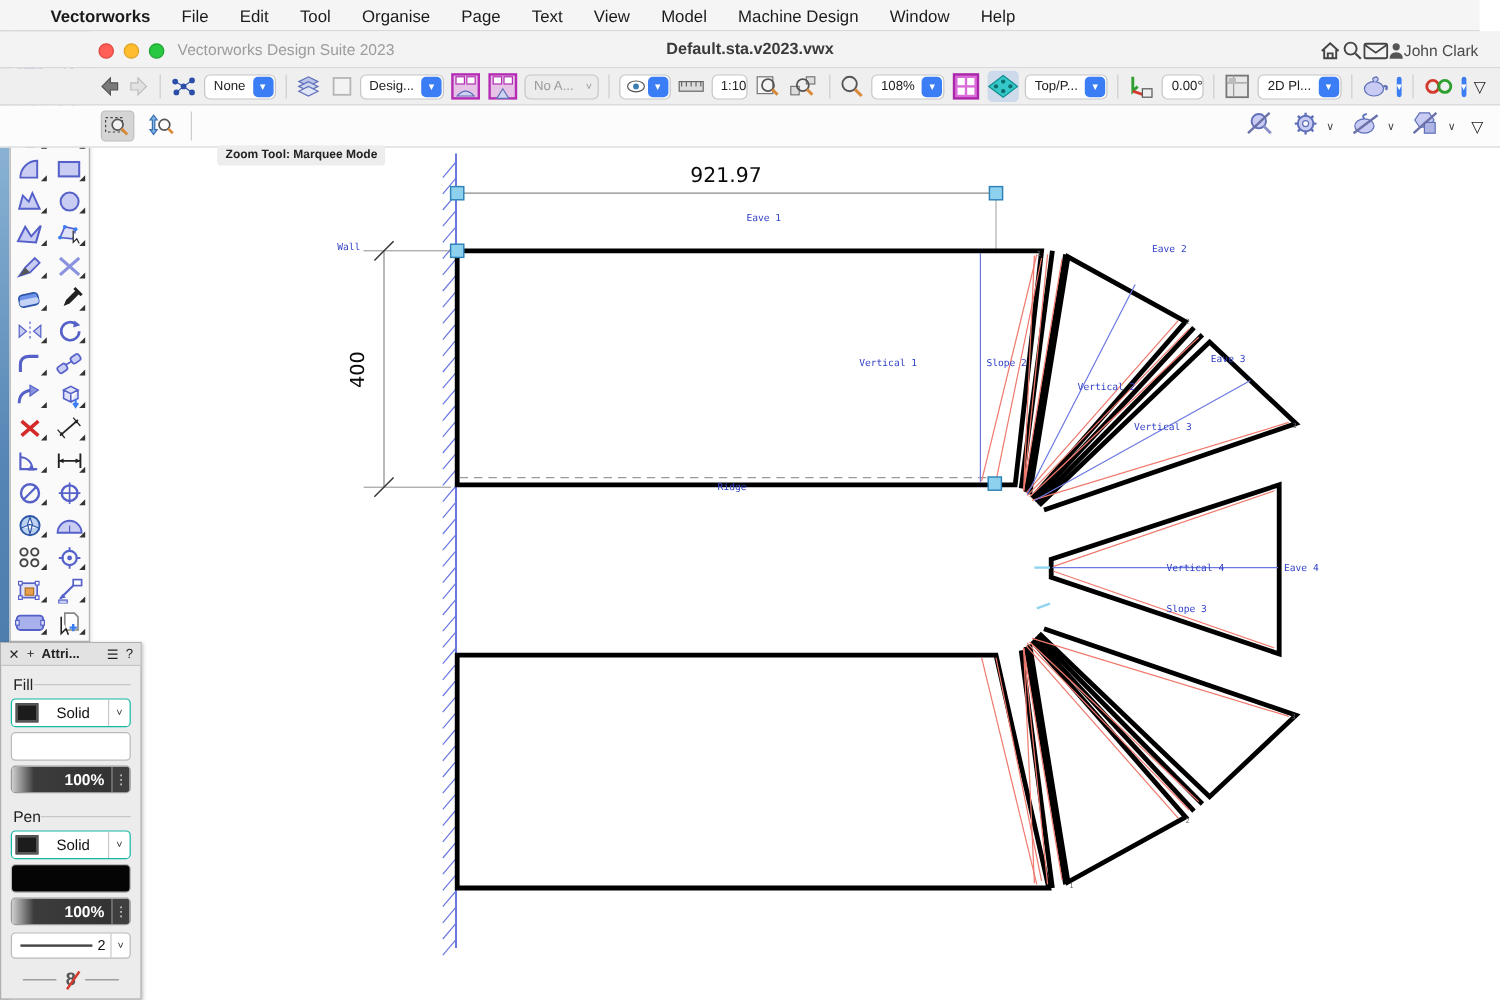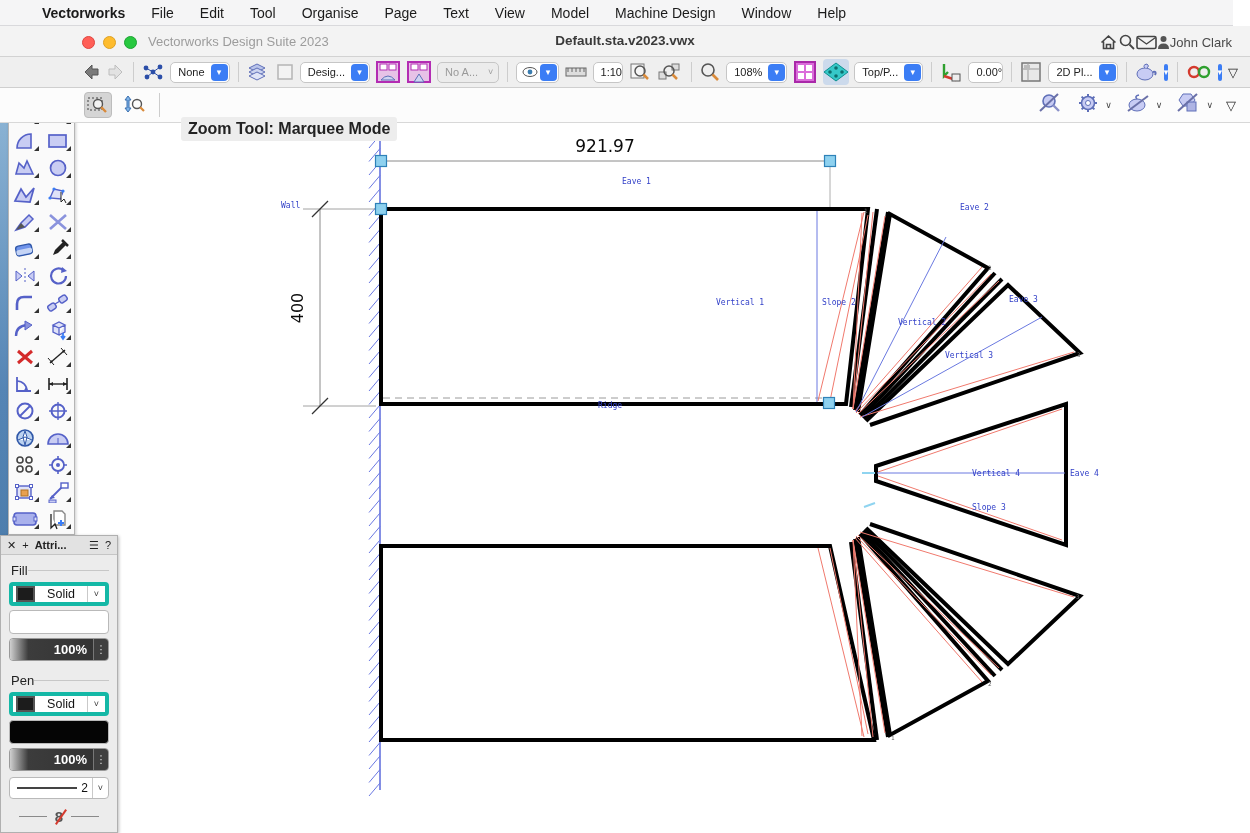--- a/index.html
+++ b/index.html
@@ -32,21 +32,21 @@
   .vw-select.disabled{background:#ececec;color:#9a9a9a;}
   .vw-select.disabled .chev{color:#9a9a9a;font-size:9px;padding:0 5px;}
   .vw-field{display:flex;align-items:center;height:21px;background:#fff;border:1px solid #c6c6c6;border-radius:5px;padding-left:7px;font-size:11px;color:#222;}
   .ticonbtn{display:flex;align-items:center;justify-content:center;}
   .selected-tool-bg{background:#ccdaec;border-radius:4px;}
 
   
   #modebar{position:absolute;left:0;top:88px;width:1250px;height:35px;background:#fcfcfc;border-bottom:1px solid #d8d8d8;display:flex;align-items:center;padding-left:84px;gap:8px;z-index:20;}
   .mode-btn{width:28px;height:26px;display:flex;align-items:center;justify-content:center;border-radius:4px;}
   .mode-btn.sel{background:#d5d5d5;border:1px solid #bdbdbd;}
-  #mode-status{font-size:16px;font-weight:bold;color:#222;background:#ededed;padding:3px 7px;border-radius:3px;margin-left:10px;margin-top:48px;}
+  #mode-status{font-size:10px;font-weight:bold;color:#222;background:#ededed;padding:3px 7px;border-radius:3px;margin-left:10px;margin-top:48px;}
   #modebar-right{margin-left:auto;display:flex;align-items:center;gap:13px;padding-right:14px;}
   .mb-chev{font-size:9px;color:#444;margin-left:-8px;}
 
   
   #desktop-strip{position:absolute;left:0;top:26px;width:8px;height:807px;background:linear-gradient(#9cc2de,#5585b5 45%,#3d6f9d);z-index:8;}
 
   
   #basic-palette{position:absolute;left:8px;top:26px;width:67px;height:509px;background:#fafafa;border:1px solid #b5b5b5;z-index:10;box-shadow:1px 1px 3px rgba(0,0,0,.2);}
   #basic-palette .phead{height:19px;background:#e7e7e7;border-bottom:1px solid #c9c9c9;display:flex;align-items:center;justify-content:space-between;padding:0 5px;font-size:10px;color:#333;}
   #tool-grid{display:grid;grid-template-columns:1fr 1fr;}
@@ -54,21 +54,21 @@
   .tcell.sel{background:#cfcfcf;}
   .tcell.fo::after{content:"";position:absolute;right:3px;bottom:3px;border-left:5px solid transparent;border-bottom:5px solid #333;}
   .tcell svg{display:block;}
 
   
   #attr-palette{position:absolute;left:0;top:535px;width:118px;height:298px;background:#ececec;border:1px solid #b0b0b0;z-index:12;box-shadow:1px 1px 3px rgba(0,0,0,.25);font-size:13px;}
   #attr-palette .phead{height:19px;background:#e2e2e2;border-bottom:1px solid #c5c5c5;display:flex;align-items:center;gap:6px;padding:0 6px;font-size:11px;color:#222;}
   #attr-palette .phead .ttl{font-weight:bold;flex:1;}
   .sect{display:flex;align-items:center;gap:0;margin:8px 8px 4px 10px;color:#222;}
   .sect .hl{flex:1;height:1px;background:#c7c7c7;}
-  .combo{display:flex;align-items:center;height:24px;background:#fff;border:4px solid #14b8a6;border-radius:4px;margin:4px 8px;gap:12px;}
+  .combo{display:flex;align-items:center;height:24px;background:#fff;border:1px solid #14b8a6;border-radius:4px;margin:4px 8px;gap:12px;}
   .combo .swatch{width:19px;height:16px;background:#1c1c1c;border:2px solid #555;margin-left:3px;}
   .combo .ctext{flex:1;text-align:center;font-size:12.5px;color:#111;}
   .combo .cchev{width:18px;border-left:1px solid #c9c9c9;align-self:stretch;display:flex;align-items:center;justify-content:center;font-size:9px;color:#333;}
   .colorbar{height:24px;border:1px solid #b9b9b9;border-radius:4px;margin:4px 8px;}
   .opbar{height:23px;border-radius:4px;margin:4px 8px;display:flex;overflow:hidden;border:1px solid #9a9a9a;}
   .opbar .grad{flex:1;background:linear-gradient(to right,#cfcfcf,#3c3c3c 22%,#333);display:flex;align-items:center;justify-content:flex-end;color:#fff;font-size:13px;font-weight:bold;padding-right:6px;}
   .opbar .dots{width:15px;background:#3f3f3f;border-left:1px solid #777;color:#ddd;display:flex;align-items:center;justify-content:center;font-size:11px;letter-spacing:0;}
   .lw-combo{display:flex;align-items:center;height:22px;background:#fff;border:1px solid #b9b9b9;border-radius:4px;margin:6px 8px;}
   .lw-line{flex:1;height:1.5px;background:#444;margin-left:7px;}
   .lw-num{font-size:12px;color:#111;padding:0 4px;}

